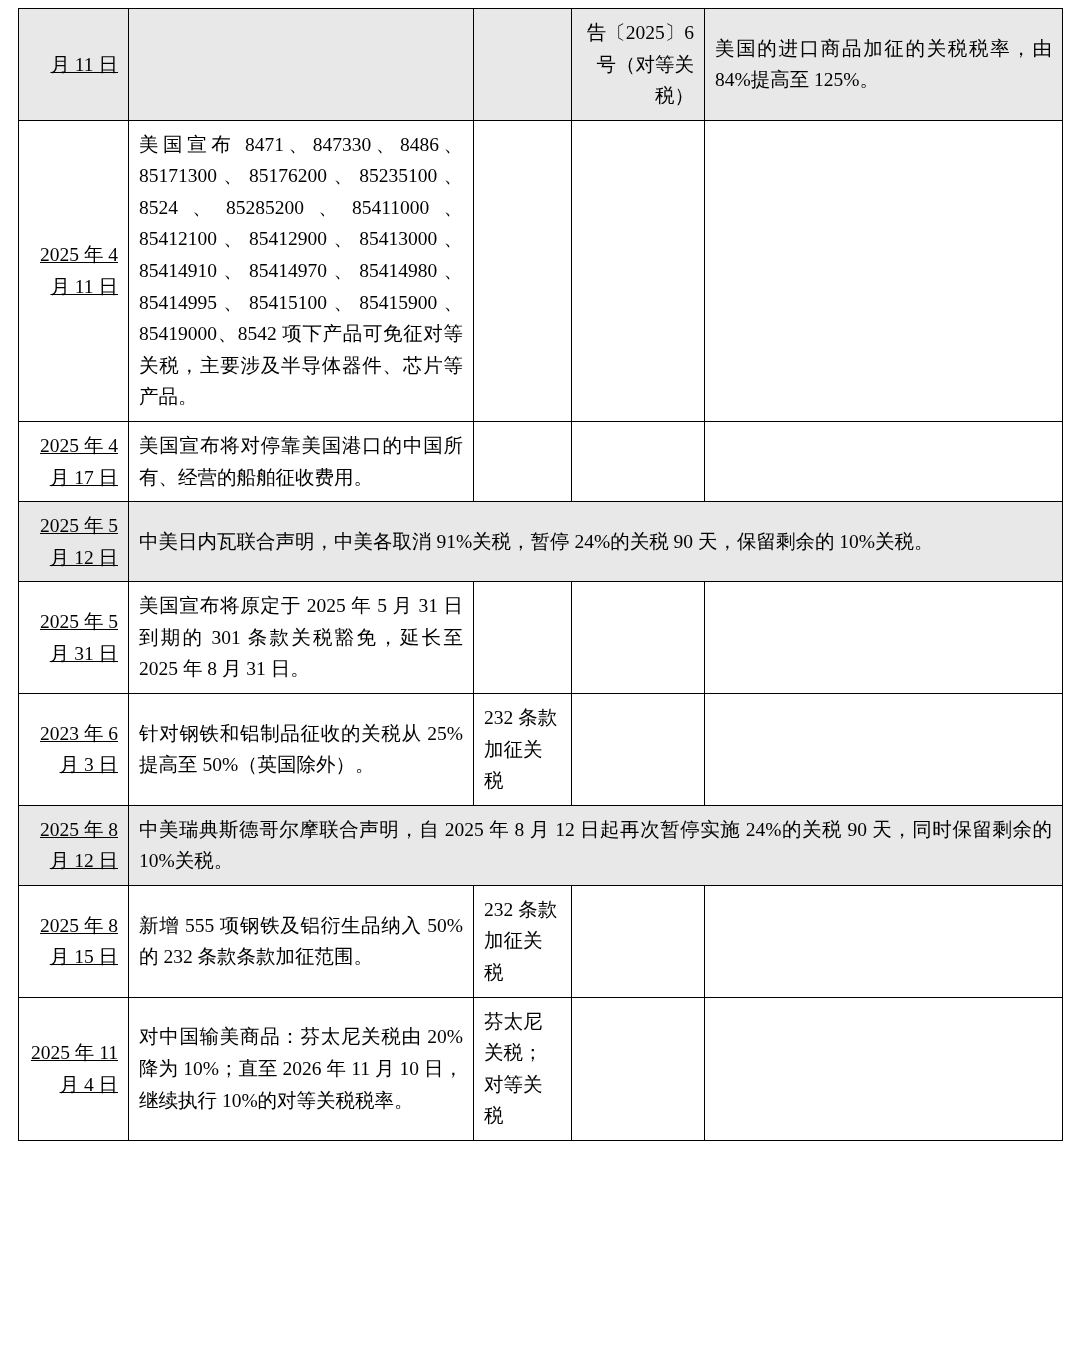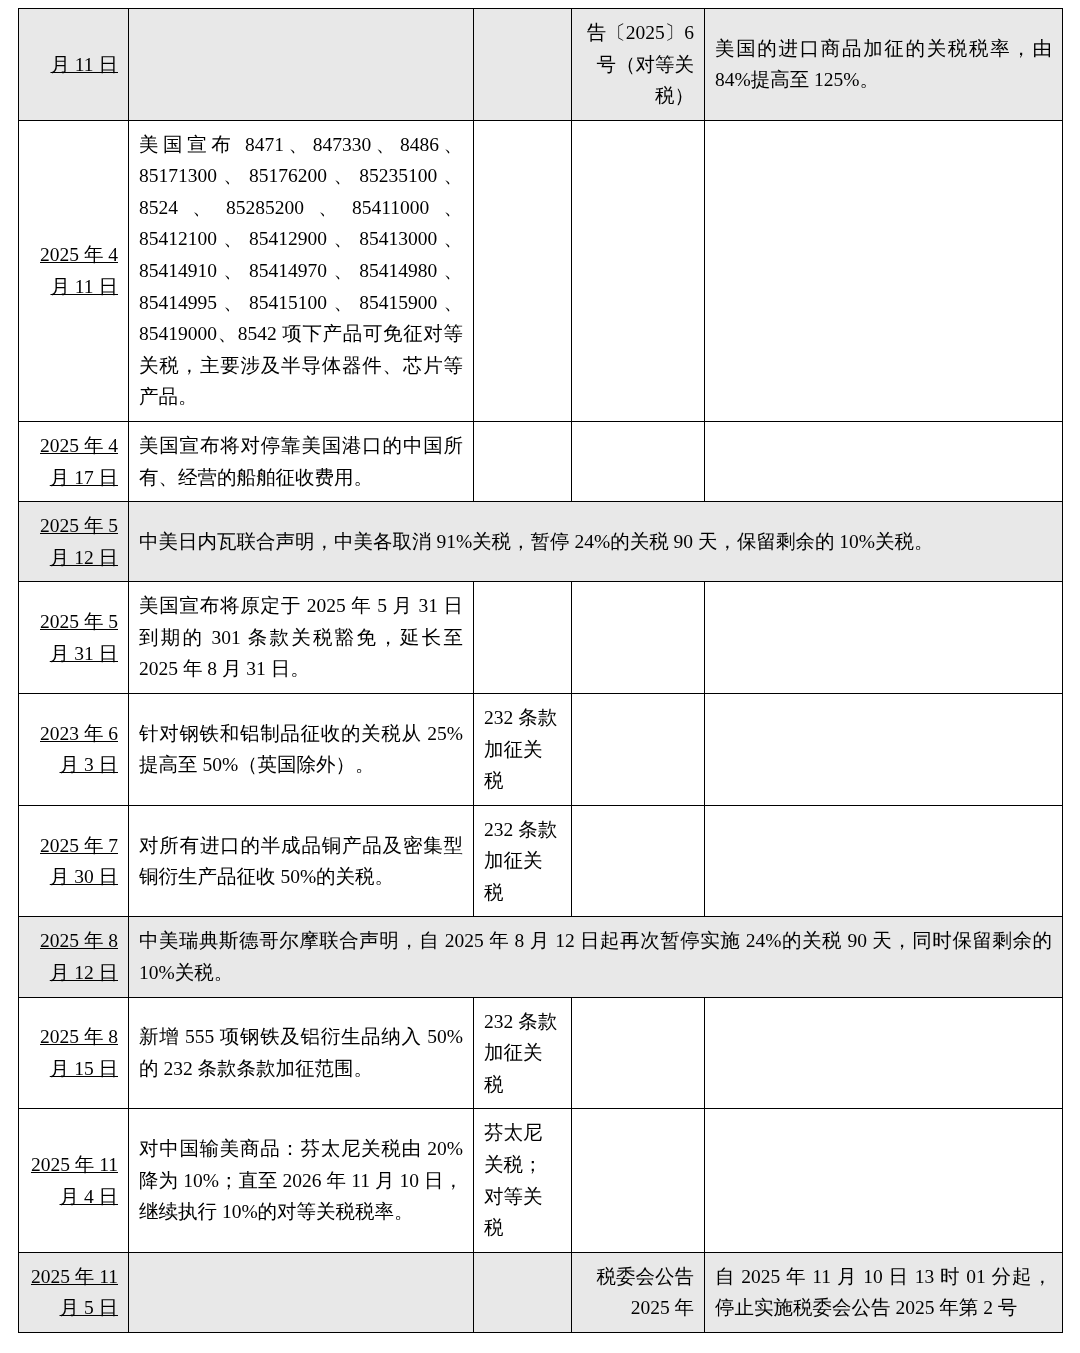--- a/index.html
+++ b/index.html
@@ -127,27 +127,20 @@
       </tr>
 
       <tr>
         <td class="date">2023 年 6 月 3 日</td>
         <td class="desc">针对钢铁和铝制品征收的关税从 25%提高至 50%（英国除外）。</td>
         <td class="type">232 条款加征关税</td>
         <td class="doc"></td>
         <td class="note"></td>
       </tr>
 
-      <tr>
-        <td class="date">2025 年 7 月 30 日</td>
-        <td class="desc">对所有进口的半成品铜产品及密集型铜衍生产品征收 50%的关税。</td>
-        <td class="type">232 条款加征关税</td>
-        <td class="doc"></td>
-        <td class="note"></td>
-      </tr>
 
       <tr class="shaded">
         <td class="date">2025 年 8 月 12 日</td>
         <td class="span-wide center-block" colspan="4">中美瑞典斯德哥尔摩联合声明，自 2025 年 8 月 12 日起再次暂停实施 24%的关税 90 天，同时保留剩余的 10%关税。</td>
       </tr>
 
       <tr>
         <td class="date">2025 年 8 月 15 日</td>
         <td class="desc">新增 555 项钢铁及铝衍生品纳入 50%的 232 条款条款加征范围。</td>
         <td class="type">232 条款加征关税</td>
@@ -156,23 +149,16 @@
       </tr>
 
       <tr>
         <td class="date">2025 年 11 月 4 日</td>
         <td class="desc">对中国输美商品：芬太尼关税由 20%降为 10%；直至 2026 年 11 月 10 日，继续执行 10%的对等关税税率。</td>
         <td class="type">芬太尼关税；对等关税</td>
         <td class="doc"></td>
         <td class="note"></td>
       </tr>
 
-      <tr class="shaded">
-        <td class="date">2025 年 11 月 5 日</td>
-        <td class="desc"></td>
-        <td class="type"></td>
-        <td class="doc">税委会公告 2025 年</td>
-        <td class="note">自 2025 年 11 月 10 日 13 时 01 分起，停止实施税委会公告 2025 年第 2 号</td>
-      </tr>
 
     </tbody>
   </table>
 </div>
 
 </body></html>

